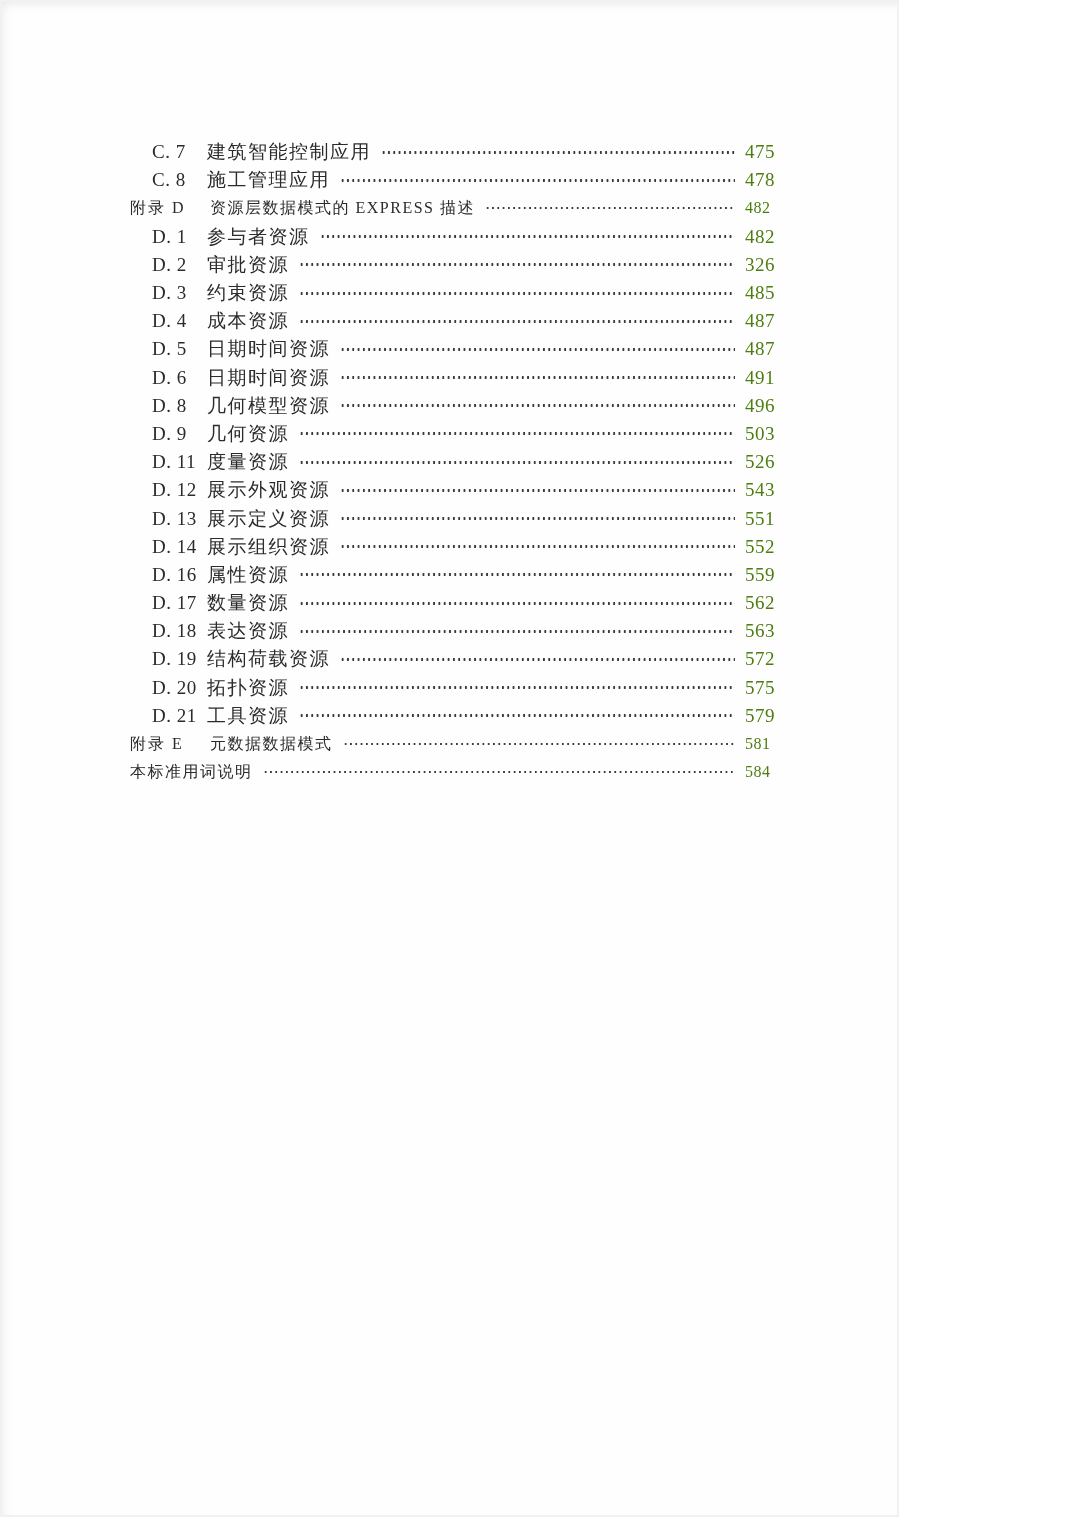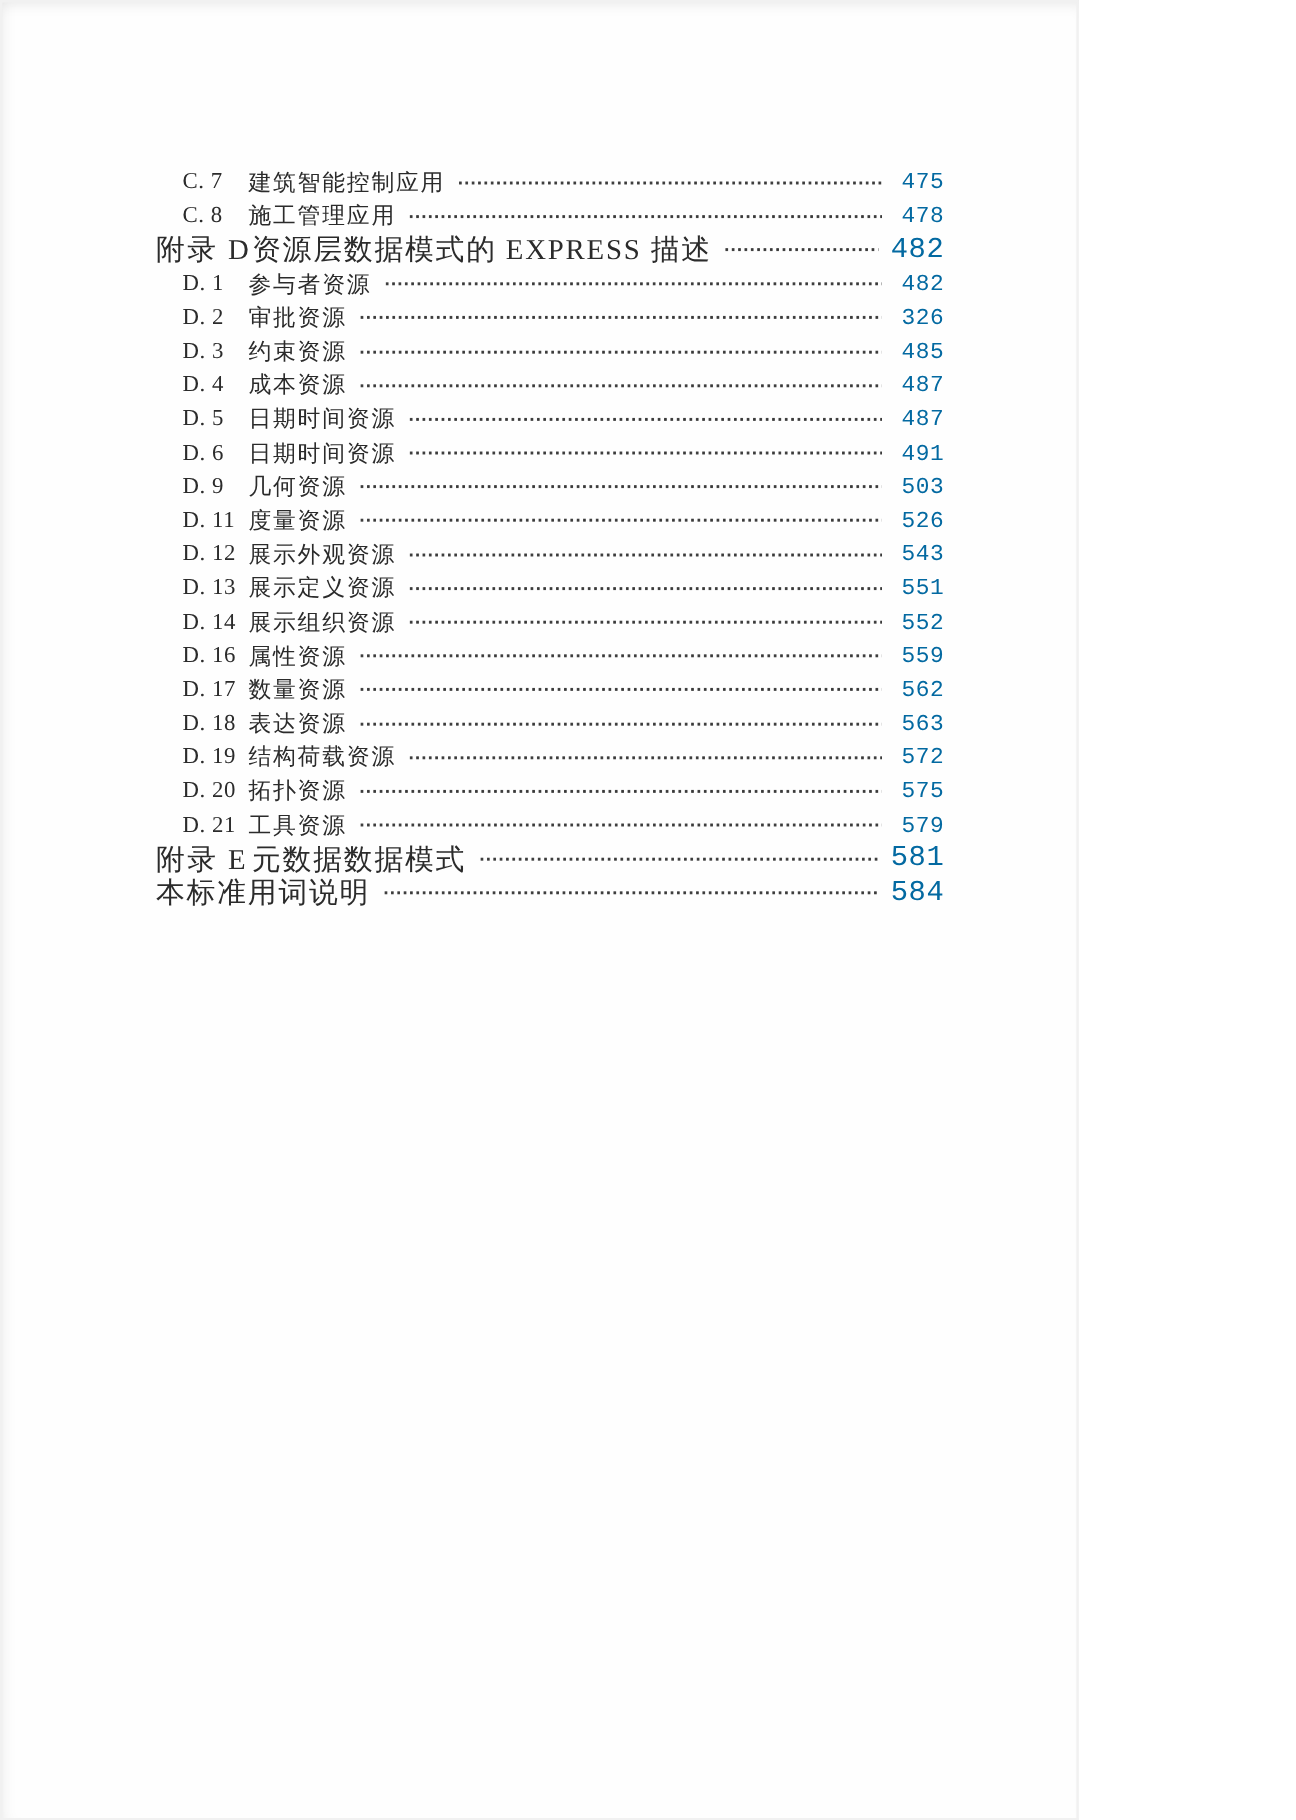--- a/index.html
+++ b/index.html
@@ -24,21 +24,21 @@
     right: 112px;
   }
   .row {
     display: flex;
     align-items: center;
     height: 28.2px;
     font-size: 19px;
     white-space: nowrap;
   }
   .row.lv1 {
-    font-size: 24px;
+    font-size: 16px;
   }
   .row.lv2 {
     padding-left: 22px;
   }
   .num {
     flex: none;
     width: 55px;
     letter-spacing: 0.5px;
   }
   .row.lv1 .num {
@@ -54,24 +54,23 @@
     height: 1em;
     margin: 0 10px 0 10px;
     background-image: radial-gradient(circle, #3a3a3a 1.1px, rgba(0,0,0,0) 1.35px);
     background-size: 5.3px 100%;
     background-position: 0 58%;
     background-repeat: repeat-x;
   }
   .pg {
     flex: none;
     min-width: 42px;
-    text-align: right;
-    color: #0369a1;
+    text-align: left;
+    color: #4d7c0f;
     letter-spacing: 0.5px;
-    font-family: Liberation Mono, monospace;
   }
   .footer {
     position: absolute;
     top: 1406px;
     left: 872px;
     width: 110px;
     text-align: center;
     font-size: 19px;
     color: #333;
   }
@@ -149,20 +148,26 @@
   </div>
 
   <div class="row lv2">
     <span class="num">D. 6</span>
     <span class="title">日期时间资源</span>
     <span class="leader"></span>
     <span class="pg">491</span>
   </div>
 
 
+  <div class="row lv2">
+    <span class="num">D. 8</span>
+    <span class="title">几何模型资源</span>
+    <span class="leader"></span>
+    <span class="pg">496</span>
+  </div>
 
   <div class="row lv2">
     <span class="num">D. 9</span>
     <span class="title">几何资源</span>
     <span class="leader"></span>
     <span class="pg">503</span>
   </div>
 
 
   <div class="row lv2">

